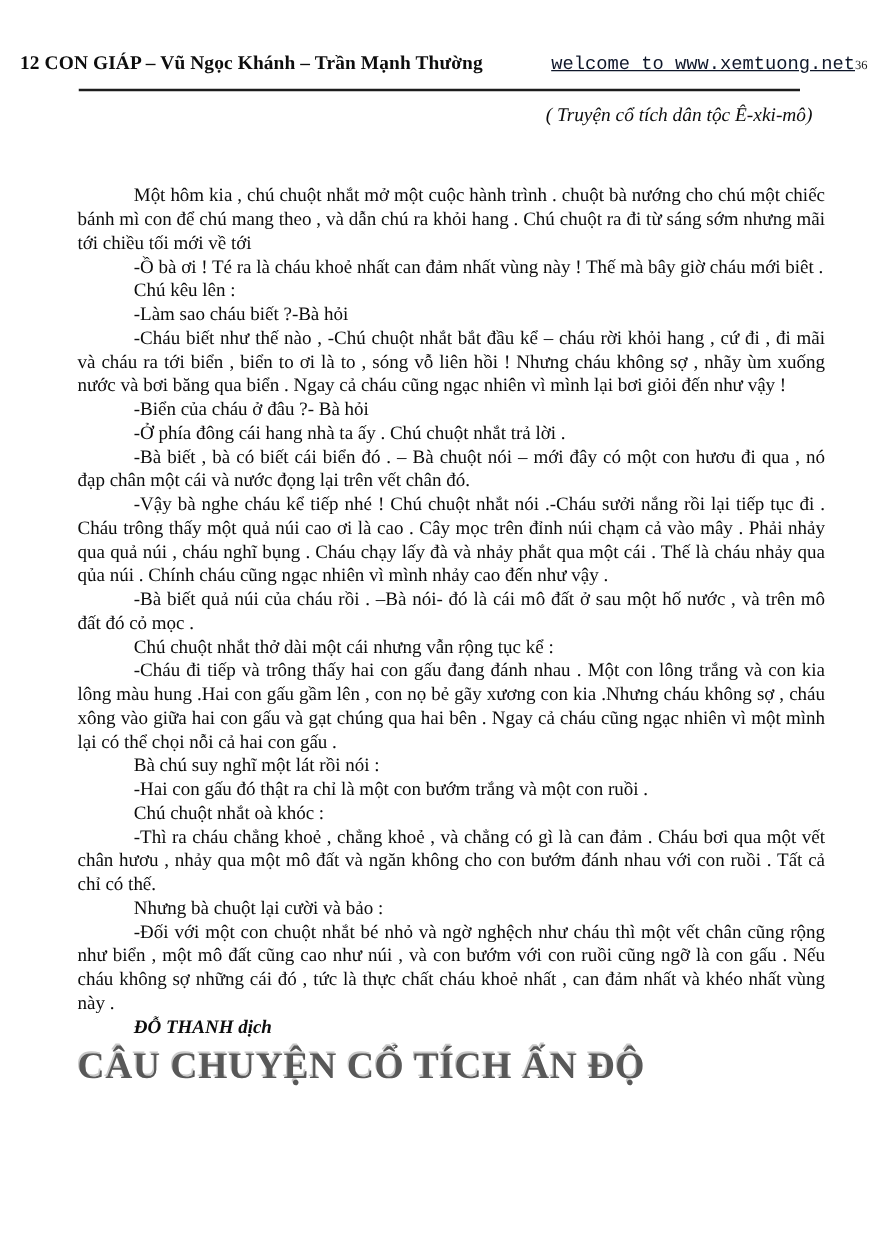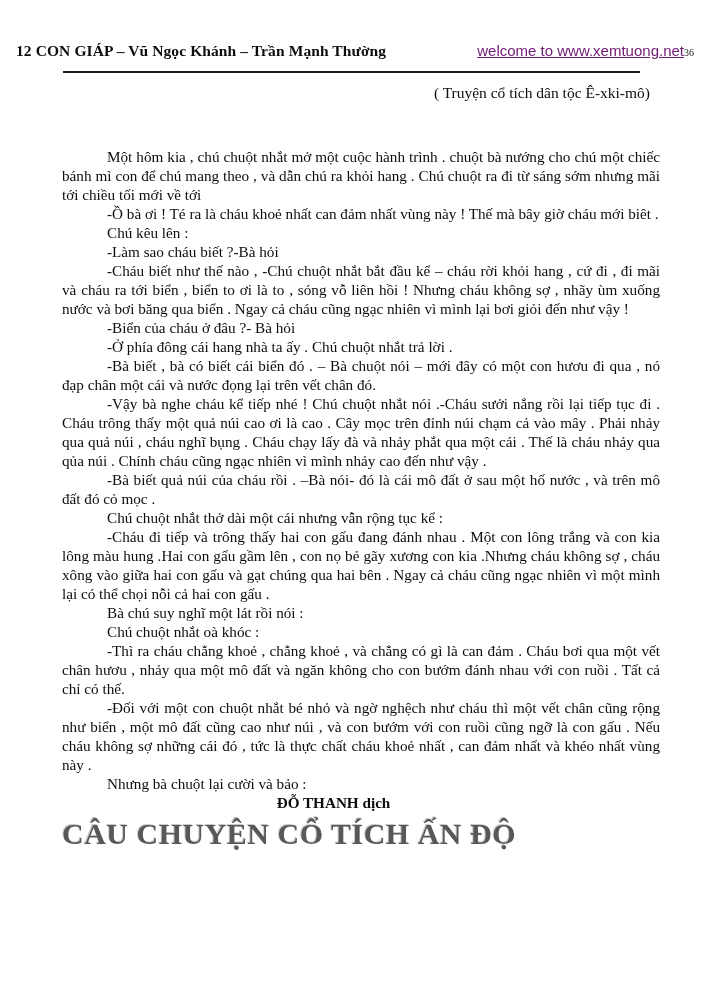--- a/index.html
+++ b/index.html
@@ -6,47 +6,47 @@
   .page{
     position:relative;
     width:702px;height:994px;
     background:#ffffff;
     font-family:"Liberation Serif","DejaVu Serif",serif;
     color:#0d0d0d;
     overflow:hidden;
   }
   .header-row{
     position:absolute;top:42px;left:16px;right:8px;
-    display:flex;justify-content:space-between;align-items:flex-start;
+    display:flex;justify-content:space-between;align-items:center;
   }
   .book-title{
     font-weight:bold;font-size:15.5px;letter-spacing:.1px;white-space:nowrap;
   }
   .header-right{display:flex;align-items:baseline;}
   .site-link{
-    font-family:Liberation Sans, sans-serif;
-    font-size:15px;color:#701a75;text-decoration:underline;white-space:nowrap;
+    font-family:Liberation Mono, monospace;
+    font-size:15px;color:#0f172a;text-decoration:underline;white-space:nowrap;
   }
   .page-number{font-size:10px;color:#1a1a1a;}
   .rule{
     position:absolute;top:71px;left:63px;width:577px;height:0;
     border-top:2px solid #1c1c1c;
   }
   .subtitle{
     position:absolute;top:84px;right:52px;
-    font-size:15.5px;white-space:nowrap;
+    font-style:italic;font-size:15.5px;white-space:nowrap;
   }
   .story{
     position:absolute;top:147px;left:62px;width:598px;
     font-size:15.2px;line-height:19px;text-align:justify;
   }
   .story p{margin:0;text-indent:45px;}
   .translator{
     margin:0;padding-right:100px;
-    text-align:center;font-weight:bold;text-indent:0;
+    text-align:left;font-weight:bold;text-indent:0;font-style:italic;
   }
   .footer-title{
     margin-top:12px;
     text-align:left;
     font-size:30px;font-weight:bold;
     color:#585858;
     text-shadow:-1px -1px 0 #c9c9c9;
     letter-spacing:.5px;
     white-space:nowrap;
   }
@@ -75,21 +75,22 @@
     <p>-Làm sao cháu biết ?-Bà hỏi</p>
     <p>-Cháu biết như thế nào , -Chú chuột nhắt bắt đầu kể – cháu rời khỏi hang , cứ đi , đi mãi và cháu ra tới biển , biển to ơi là to , sóng vỗ liên hồi ! Nhưng cháu không sợ , nhãy ùm xuống nước và bơi băng qua biển . Ngay cả cháu cũng ngạc nhiên vì mình lại bơi giỏi đến như vậy !</p>
     <p>-Biển của cháu ở đâu ?- Bà hỏi</p>
     <p>-Ở phía đông cái hang nhà ta ấy . Chú chuột nhắt trả lời .</p>
     <p>-Bà biết , bà có biết cái biển đó . – Bà chuột nói – mới đây có một con hươu đi qua , nó đạp chân một cái và nước đọng lại trên vết chân đó.</p>
     <p>-Vậy bà nghe cháu kể tiếp nhé ! Chú chuột nhắt nói .-Cháu sưởi nắng rồi lại tiếp tục đi . Cháu trông thấy một quả núi cao ơi là cao . Cây mọc trên đỉnh núi chạm cả vào mây . Phải nhảy qua quả núi , cháu nghĩ bụng . Cháu chạy lấy đà và nhảy phắt qua một cái . Thế là cháu nhảy qua qủa núi . Chính cháu cũng ngạc nhiên vì mình nhảy cao đến như vậy .</p>
     <p>-Bà biết quả núi của cháu rồi . –Bà nói- đó là cái mô đất ở sau một hố nước , và trên mô đất đó cỏ mọc .</p>
     <p>Chú chuột nhắt thở dài một cái nhưng vẫn rộng tục kể :</p>
     <p>-Cháu đi tiếp và trông thấy hai con gấu đang đánh nhau . Một con lông trắng và con kia lông màu hung .Hai con gấu gầm lên , con nọ bẻ gãy xương con kia .Nhưng cháu không sợ , cháu xông vào giữa hai con gấu và gạt chúng qua hai bên . Ngay cả cháu cũng ngạc nhiên vì một mình lại có thể chọi nỗi cả hai con gấu .</p>
     <p>Bà chú suy nghĩ một lát rồi nói :</p>
+    <p>-Hai con gấu đó thật ra chỉ là một con bướm trắng và một con ruồi .</p>
     <p>Chú chuột nhắt oà khóc :</p>
     <p>-Thì ra cháu chẳng khoẻ , chẳng khoẻ , và chẳng có gì là can đảm . Cháu bơi qua một vết chân hươu , nhảy qua một mô đất và ngăn không cho con bướm đánh nhau với con ruồi . Tất cả chỉ có thế.</p>
+    <p>Nhưng bà chuột lại cười và bảo :</p>
     <p>-Đối với một con chuột nhắt bé nhỏ và ngờ nghệch như cháu thì một vết chân cũng rộng như biển , một mô đất cũng cao như núi , và con bướm với con ruồi cũng ngỡ là con gấu . Nếu cháu không sợ những cái đó , tức là thực chất cháu khoẻ nhất , can đảm nhất và khéo nhất vùng này .</p>
-    <p>Nhưng bà chuột lại cười và bảo :</p>
     <p class="translator">ĐỖ THANH dịch</p>
     <div class="footer-title">CÂU CHUYỆN CỔ TÍCH ẤN ĐỘ</div>
   </div>
 
 </div>
 
 </body></html>

